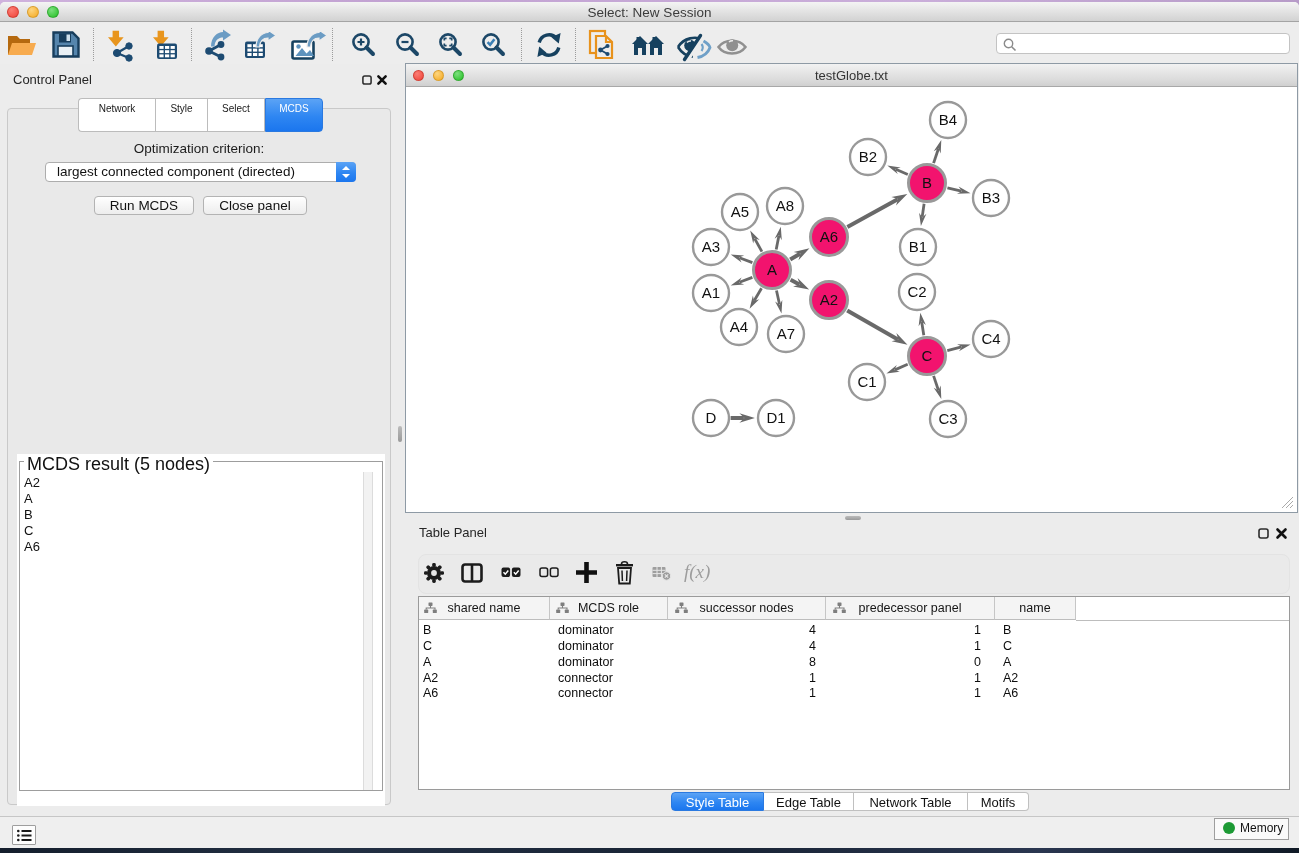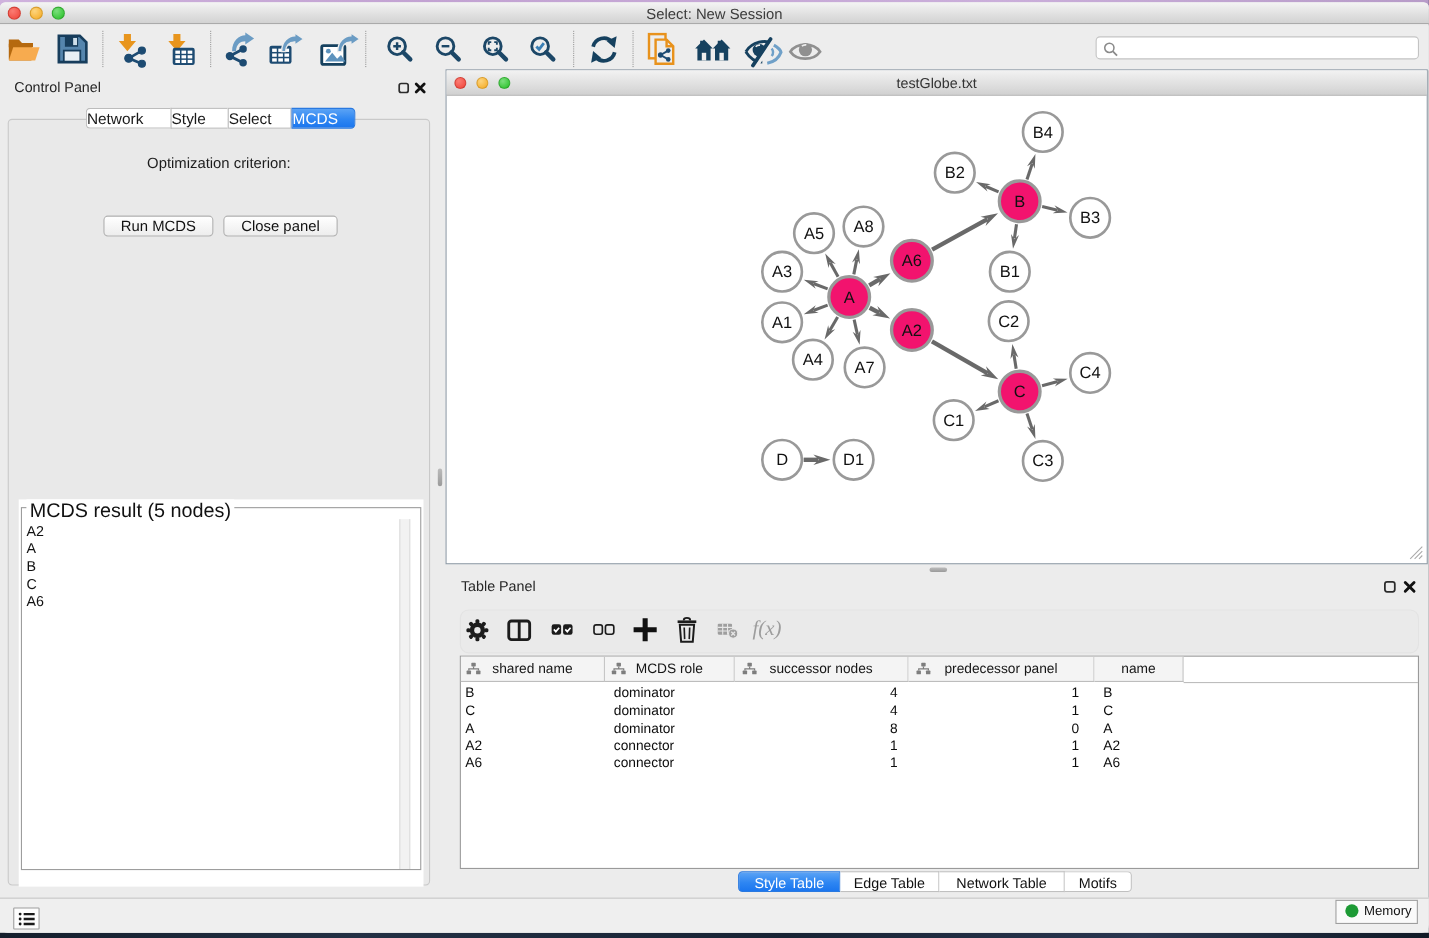--- a/index.html
+++ b/index.html
@@ -10,21 +10,21 @@
 #win{left:0;top:2px;width:1299px;height:846px;background:#ececec;border-radius:5px 5px 7px 7px}
 #titlebar{left:0;top:0;width:1299px;height:20px;background:linear-gradient(#f4f4f4,#dcdcdc 70%,#d2d2d2);border-radius:5px 5px 0 0;border-bottom:1px solid #a4a4a4}
 #titlebar .tl{top:4px;width:12px;height:12px;border-radius:50%}
 #title{width:100%;text-align:center;top:3px;font-size:13.5px;color:#3c3c3c}
 #toolbar{left:0;top:21px;width:1299px;height:41px;background:#ededed}
 .vsep{top:5px;height:33px;width:0;border-left:1px dotted #9b9b9b}
 #searchbox{left:996px;top:10px;width:294px;height:21px;background:#fff;border:1px solid #c3c3c3;border-radius:4px}
 
 #cp-title{left:13px;top:70px;font-size:13px;color:#262626}
 .wicon{top:73px}
-.tab{z-index:5;top:96px;height:19px;font-size:14px;color:#1a1a1a;text-align:left;line-height:19px;background:#fff;border:1px solid #bcbcbc}
+.tab{z-index:5;top:96px;height:34px;font-size:10px;color:#1a1a1a;text-align:center;line-height:19px;background:#fff;border:1px solid #bcbcbc}
 .tabsel{background:linear-gradient(#5ba3f5,#2e86f2 55%,#1b76ee);color:#fff;border-color:#2a79e0}
 #cp-body{left:7px;top:106px;width:384px;height:697px;background:#e9e9e9;border:1px solid #c9c9c9;border-radius:4px}
 #opt-label{left:0;top:32px;width:100%;text-align:center;font-size:13.5px;color:#1c1c1c}
 #dd{left:37px;top:53px;width:311px;height:20px;background:#fff;border:1px solid #adadad;border-radius:4px;font-size:13.5px;line-height:18px;color:#111;padding-left:11px}
 #ddcap{right:-1px;top:-1px;width:20px;height:20px;background:linear-gradient(#5ba3f5,#2e86f2 55%,#1b76ee);border-radius:0 4px 4px 0}
 .btn{top:87px;height:19px;background:linear-gradient(#ffffff,#f4f4f4 60%,#ededed);border:1px solid #b3b3b3;border-radius:4px;font-size:13.5px;text-align:center;line-height:17px;color:#111}
 #reswhite{left:9px;top:345px;width:368px;height:352px;background:#fff}
 #resgroup{left:2px;top:7px;width:364px;height:330px;border:1px solid #9d9d9d}
 #restitle{left:4px;top:-8px;background:#fff;padding:0 3px;font-size:18px;color:#111}
 .resitem{left:4px;font-size:13px;color:#111}
@@ -222,20 +222,28 @@
     </svg>
 <svg class="wicon abs" style="left:377px" width="10" height="10" viewBox="0 0 11 11">
       <path d="M1.5 1.5 L9.5 9.5 M9.5 1.5 L1.5 9.5" stroke="#111" stroke-width="2.8" stroke-linecap="round"></path>
     </svg>
 <div class="tab abs" style="left:78px;width:77px;border-radius:4px 0 0 4px;border-right:none">Network</div>
 <div class="tab abs" style="left:155px;width:52px;border-right:none">Style</div>
 <div class="tab abs" style="left:207px;width:58px">Select</div>
 <div class="tab tabsel abs" style="left:265px;width:58px;border-radius:0 4px 4px 0">MCDS</div>
 <div id="cp-body" class="abs">
   <div id="opt-label" class="abs">Optimization criterion:</div>
+  <div id="dd" class="abs">largest connected component (directed)
+    <div id="ddcap" class="abs">
+      <svg class="abs" style="left:4px;top:3px" width="12" height="14" viewBox="0 0 12 14">
+        <path d="M2 5 L6 1 L10 5 z" fill="#fff"></path>
+            <path d="M2 9 L6 13 L10 9 z" fill="#fff"></path>
+      </svg>
+    </div>
+  </div>
   <div class="btn abs" style="left:86px;width:100px">Run MCDS</div>
   <div class="btn abs" style="left:195px;width:104px">Close panel</div>
   <div id="reswhite" class="abs">
     <div id="resgroup" class="abs">
       <div id="restitle" class="abs">MCDS result (5 nodes)</div>
       <div class="resitem abs" style="top:13px">A2</div>
       <div class="resitem abs" style="top:29px">A</div>
       <div class="resitem abs" style="top:45px">B</div>
       <div class="resitem abs" style="top:61px">C</div>
       <div class="resitem abs" style="top:77px">A6</div>

